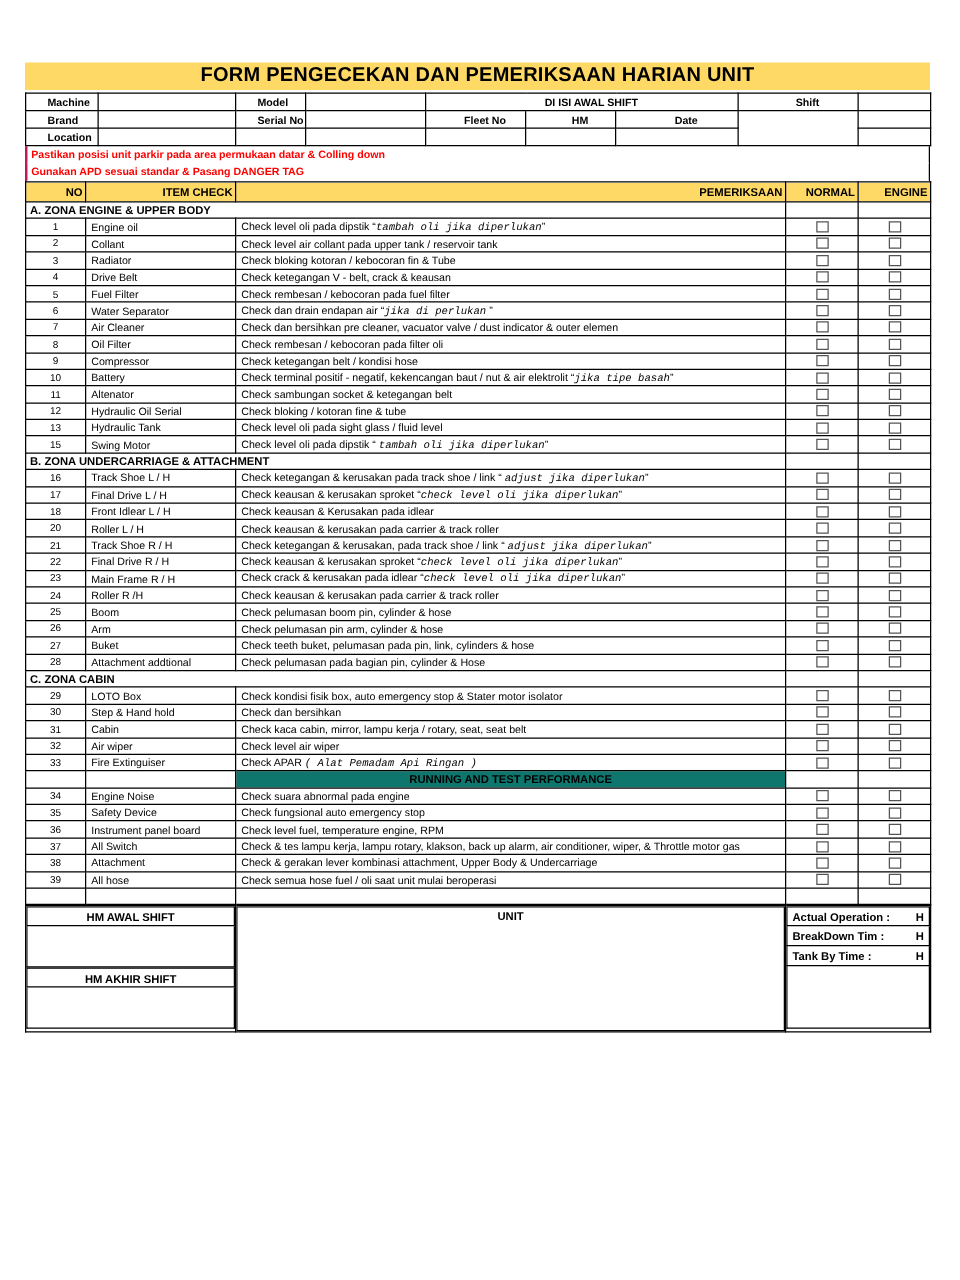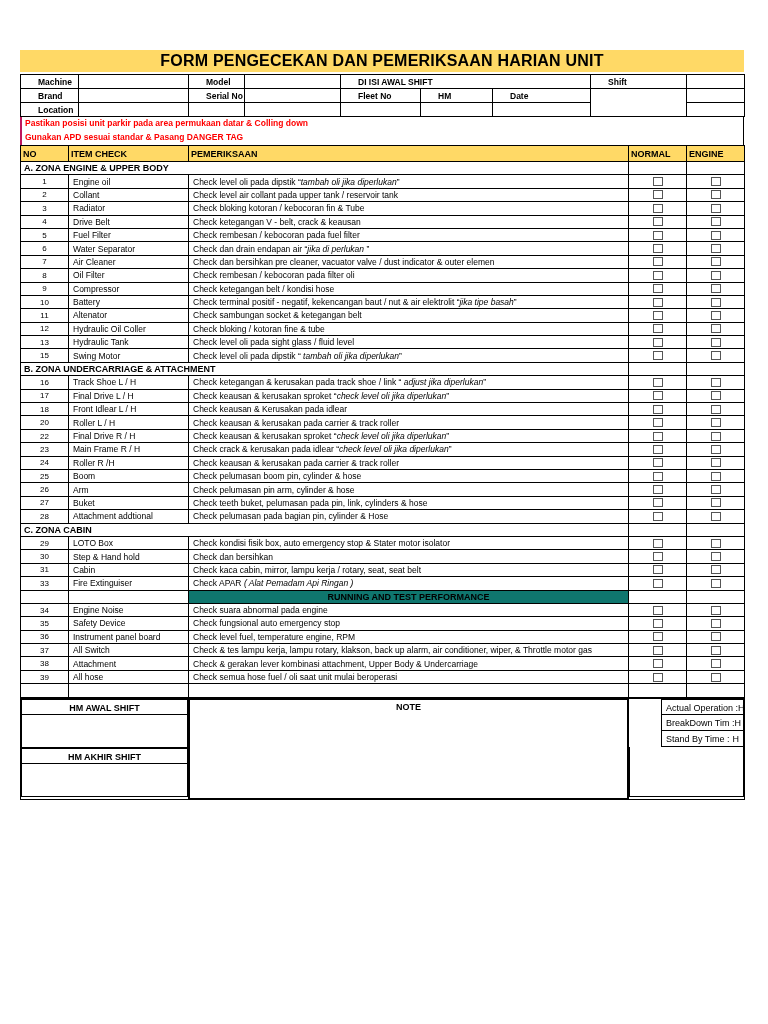--- a/index.html
+++ b/index.html
@@ -31,70 +31,70 @@
     font-size:8.5px;
     padding:0 2px;
     vertical-align:middle;
     overflow:hidden;
     white-space:nowrap;
   }
 
   
   #info td{height:13px;font-weight:bold;font-size:8.5px;padding-left:17px;}
   #info td.val{font-weight:normal;}
-  .ctr{}
+  .ctr{text-align:center;}
   .lbl{padding-left:3px;}
 
   
   .warn-wrap{border-left:2px solid #be185d;border-right:1px solid #000;}
   .warn{
     color:#FF0000;font-weight:bold;font-size:8.5px;
     height:13px;line-height:13px;padding-left:3px;
     border-bottom:1px solid #fff;
   }
 
   
   #main td{height:12.4px;}
   #main th{
-    height:15px;background:#FFD966;font-size:9px;font-weight:bold;text-align:left;
+    height:15px;background:#FFD966;font-size:9px;font-weight:bold;text-align:right;
   }
   th.plain{background:#ffffff;}
   td.no{text-align:center;font-size:8px;}
   td.item{padding-left:4px;}
   td.chk{padding:0;}
   td.sec{
     font-weight:bold;font-size:9px;padding-left:3px;height:13px;
   }
   td.band{
     background:#0f766e;font-weight:bold;font-size:9px;text-align:center;height:13px;
   }
   .box{
     width:10px;height:9px;
     border:1.3px solid #555;
     background:#fff;
     margin:0 auto;
     box-sizing:border-box;
   }
-  .it{font-style:italic;}
+  .it{font-style:italic;font-family:Liberation Mono, monospace;}
 
   
   #foot td{padding:0;vertical-align:top;}
   .hm-head{
     height:16px;line-height:16px;text-align:center;font-weight:bold;font-size:9px;
     border:1px solid #000;box-sizing:border-box;
   }
   .hm-blank{height:33px;border:1px solid #000;border-top:none;box-sizing:border-box;}
   .note-box{
     height:100px;border:1px solid #000;box-sizing:border-box;
     text-align:center;font-weight:bold;font-size:9px;padding-top:2px;
   }
   .time-row{
     height:16px;line-height:16px;border:1px solid #000;border-top:none;
-    box-sizing:border-box;font-weight:normal;font-size:9px;
-    display:flex;justify-content:space-between;padding:0 4px;margin-left:32px;
+    box-sizing:border-box;font-weight:bold;font-size:9px;
+    display:flex;justify-content:space-between;padding:0 4px;
   }
   .time-row.first{border-top:1px solid #000;}
   .time-blank{height:50px;border:1px solid #000;border-top:none;box-sizing:border-box;}
 </style>
 </head>
 <body>
 
 <div id="sheet">
 
   <div class="title-bar">
@@ -292,21 +292,21 @@
           <td class="item"><span>Check sambungan socket &amp; ketegangan belt</span></td>
           <td class="chk">
             <div class="box"></div>
           </td>
           <td class="chk">
             <div class="box"></div>
           </td>
         </tr>
         <tr>
           <td class="no">12</td>
-          <td class="item">Hydraulic Oil Coller</td>
+          <td class="item">Hydraulic Oil Serial</td>
           <td class="item"><span>Check bloking / kotoran fine &amp; tube</span></td>
           <td class="chk">
             <div class="box"></div>
           </td>
           <td class="chk">
             <div class="box"></div>
           </td>
         </tr>
         <tr>
           <td class="no">13</td>
@@ -373,20 +373,31 @@
           <td class="item">Roller L / H</td>
           <td class="item"><span>Check keausan &amp; kerusakan pada carrier &amp; track roller</span></td>
           <td class="chk">
             <div class="box"></div>
           </td>
           <td class="chk">
             <div class="box"></div>
           </td>
         </tr>
         <tr>
+          <td class="no">21</td>
+          <td class="item">Track Shoe R / H</td>
+          <td class="item"><span>Check ketegangan &amp; kerusakan, pada track shoe / link   “ </span><span class="it">adjust jika diperlukan</span><span>”</span></td>
+          <td class="chk">
+            <div class="box"></div>
+          </td>
+          <td class="chk">
+            <div class="box"></div>
+          </td>
+        </tr>
+        <tr>
           <td class="no">22</td>
           <td class="item">Final Drive R / H</td>
           <td class="item"><span>Check keausan &amp; kerusakan sproket  “</span><span class="it">check level oli jika diperlukan</span><span>”</span></td>
           <td class="chk">
             <div class="box"></div>
           </td>
           <td class="chk">
             <div class="box"></div>
           </td>
         </tr>
@@ -480,20 +491,31 @@
             <div class="box"></div>
           </td>
           <td class="chk">
             <div class="box"></div>
           </td>
         </tr>
         <tr>
           <td class="no">31</td>
           <td class="item">Cabin</td>
           <td class="item"><span>Check kaca cabin, mirror, lampu kerja / rotary, seat, seat belt</span></td>
+          <td class="chk">
+            <div class="box"></div>
+          </td>
+          <td class="chk">
+            <div class="box"></div>
+          </td>
+        </tr>
+        <tr>
+          <td class="no">32</td>
+          <td class="item">Air wiper</td>
+          <td class="item"><span>Check level air wiper</span></td>
           <td class="chk">
             <div class="box"></div>
           </td>
           <td class="chk">
             <div class="box"></div>
           </td>
         </tr>
         <tr>
           <td class="no">33</td>
           <td class="item">Fire Extinguiser</td>
@@ -596,33 +618,33 @@
     </colgroup>
     <tbody>
         <tr>
       <td>
         <div class="hm-head">HM AWAL SHIFT</div>
         <div class="hm-blank"></div>
         <div class="hm-head">HM AKHIR SHIFT</div>
         <div class="hm-blank"></div>
       </td>
       <td>
-        <div class="note-box">NOTE</div>
+        <div class="note-box">UNIT</div>
       </td>
       <td>
         <div class="time-row first">
           <span>Actual Operation :</span>
           <span>H</span>
         </div>
         <div class="time-row">
           <span>BreakDown Tim  :</span>
           <span>H</span>
         </div>
         <div class="time-row">
-          <span>Stand By Time :</span>
+          <span>Tank By Time :</span>
           <span>H</span>
         </div>
         <div class="time-blank"></div>
       </td>
     </tr>
   </tbody>
     </table>
 
 </div>
 

